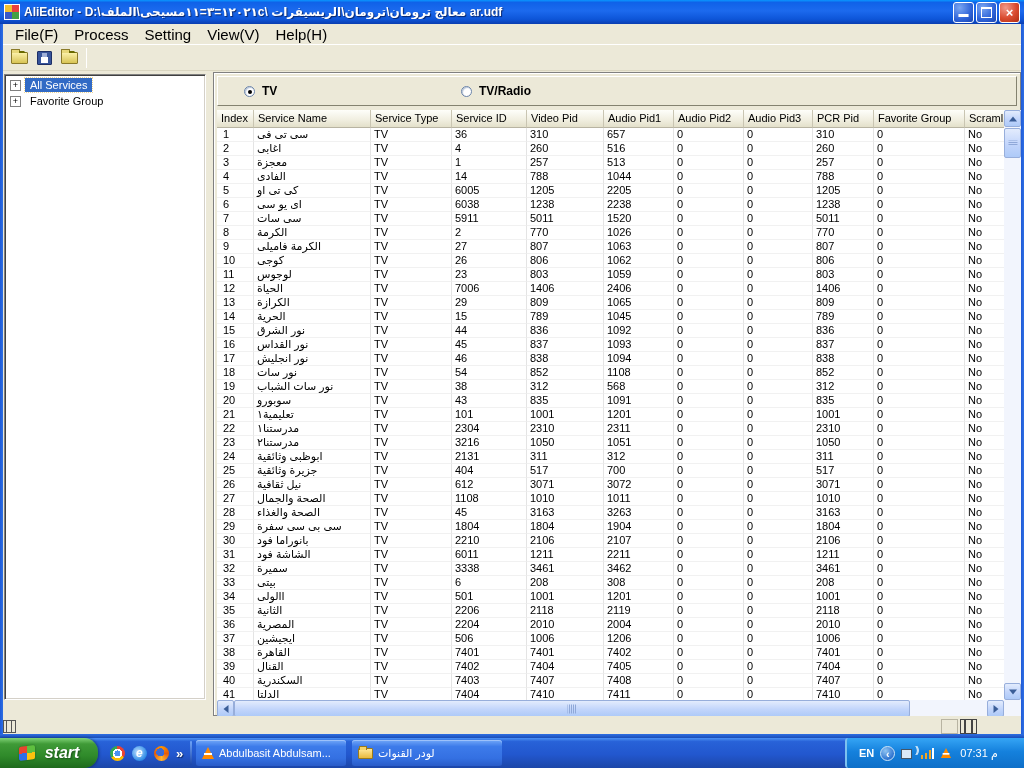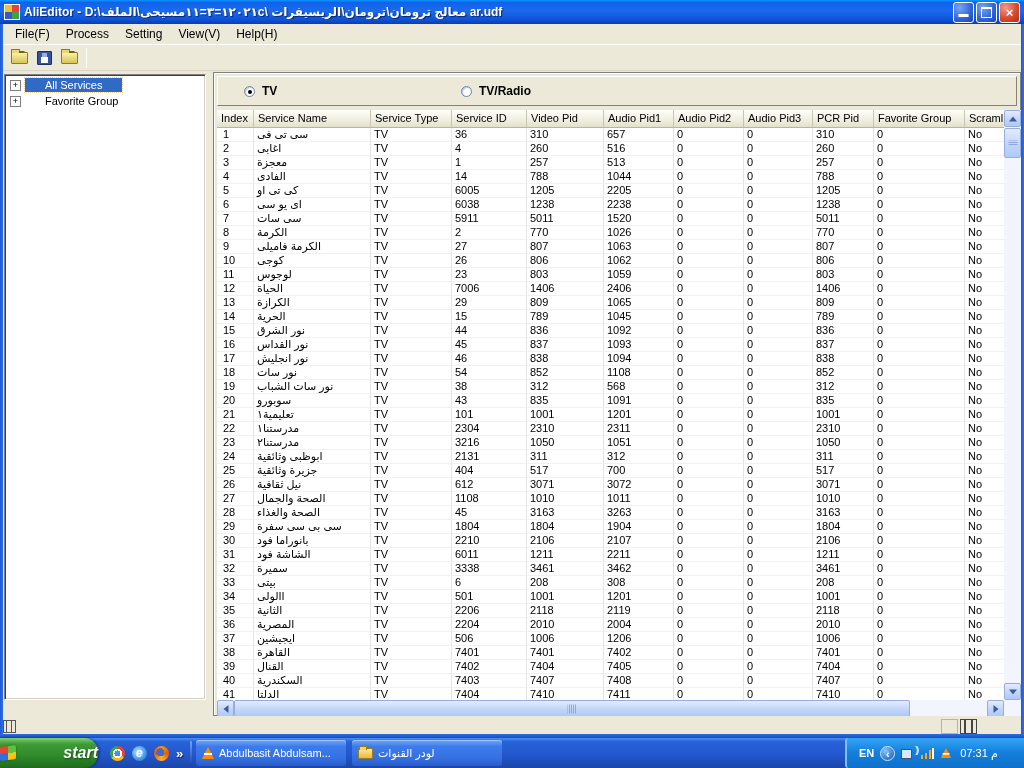--- a/index.html
+++ b/index.html
@@ -28,21 +28,21 @@
     background:radial-gradient(circle at 30% 25%,#7AA6F2,#2E63D8 60%,#1B46B0);}
   .wbtn.close{background:radial-gradient(circle at 30% 25%,#F29A8A,#D94A2F 55%,#B02E12);}
   .wbtn .glyph{position:absolute;inset:0;color:#fff;font-size:13px;font-weight:bold;
     display:flex;align-items:center;justify-content:center;line-height:1;}
   .wbtn.min .glyph{align-items:flex-end;padding-bottom:3px;font-size:10px;}
   .wbtn.max .glyph::before{content:"";width:9px;height:8px;border:1px solid #fff;border-top-width:2px;display:block;}
 
   
   .menubar{position:absolute;left:3px;top:24px;width:1018px;height:21px;background:var(--menu_bg);
     display:flex;align-items:center;padding-left:4px;border-bottom:1px solid #fff;z-index:4;}
-  .menu-item{font-size:12px;color:#000;padding:3px 8px;}
+  .menu-item{font-size:15px;color:#000;padding:3px 8px;}
   .toolbar{position:absolute;left:3px;top:45px;width:1018px;height:26px;background:var(--menu_bg);
     display:flex;align-items:center;padding-left:5px;gap:2px;border-bottom:1px solid #D9D5C0;z-index:4;}
   .toolbtn{width:23px;height:22px;display:flex;align-items:center;justify-content:center;}
   .toolbar .sep{width:1px;height:20px;background:#B9B5A2;border-right:1px solid #fff;margin-left:3px;}
   .ticon{display:block;position:relative;}
   .open-file-icon,.open-folder-icon{width:17px;height:12px;background:linear-gradient(180deg,#FBF0A8,#D8C455);
     border:1px solid #8A7A2A;border-radius:1px;}
   .open-file-icon::before,.open-folder-icon::before{content:"";position:absolute;left:-1px;top:-4px;width:7px;height:3px;
     background:#E8D87A;border:1px solid #8A7A2A;border-bottom:none;border-radius:1px 1px 0 0;}
   .open-file-icon::after,.open-folder-icon::after{content:"";position:absolute;right:1px;top:-5px;width:5px;height:3px;
@@ -51,21 +51,21 @@
   .save-file-icon::before{content:"";position:absolute;left:3px;bottom:1px;width:7px;height:6px;background:#fff;}
   .save-file-icon::after{content:"";position:absolute;left:4px;top:1px;width:5px;height:4px;background:#9FB0D8;}
 
   
   .tree{position:absolute;left:4px;top:74px;width:202px;height:626px;background:#fff;
     border:1px solid #808080;border-right-color:#fff;border-bottom-color:#fff;
     box-shadow:inset 1px 1px 0 #404040, inset -1px -1px 0 #D4D0C8;padding:2px 0;z-index:3;}
   .tree-item{display:flex;align-items:center;height:16px;padding-left:5px;font-size:11px;}
   .plusbox{width:11px;height:11px;border:1px solid #808080;background:#fff;color:#000;
     font-size:9px;line-height:9px;text-align:center;margin-right:4px;flex:0 0 auto;}
-  .tree-label{padding:1px 20px;white-space:nowrap;}
+  .tree-label{padding:1px 5px;white-space:nowrap;}
   .tree-item.selected .tree-label{background:var(--selection_blue);color:#fff;outline:1px dotted #EED591;}
 
   
   .rightpanel{position:absolute;left:213px;top:72px;width:808px;height:644px;background:var(--menu_bg);
     border:1px solid #808080;box-shadow:inset 1px 1px 0 #fff;z-index:3;}
   .filterbar{position:absolute;left:3px;top:3px;width:800px;height:30px;background:var(--menu_bg);
     border:1px solid;border-color:#FFFFFF #848270 #848270 #FFFFFF;}
   .radio-opt{position:absolute;top:6px;display:flex;align-items:center;gap:7px;height:16px;}
   .radio-opt:nth-child(1){left:26px;} .radio-opt:nth-child(2){left:130px;margin-top:40px;} .radio-opt:nth-child(3){left:243px;}
   .radio{width:11px;height:11px;border-radius:50%;background:#fff;border:1px solid #6A83A8;
@@ -121,21 +121,21 @@
   .sb-box{position:absolute;width:17px;height:15px;border:1px solid #B8B4A2;background:#ECE9D8;top:3px;}
   .sb-box.b1{left:938px;}
   .sb-box.b2{left:957px;background:#ECE9D8 repeating-linear-gradient(90deg,transparent 0 3px,#444 3px 5px,transparent 5px 7px);
     border-color:#444;}
 
   
   .taskbar{position:absolute;left:0;top:738px;width:1024px;height:30px;z-index:10;
     background:linear-gradient(180deg,#4A90F4 0%,#2862D8 12%,#2257CE 55%,#1C46A8 100%);}
   .startbtn{position:absolute;left:0;top:0;width:98px;height:30px;border-radius:0 14px 14px 0;cursor:pointer;
     background:linear-gradient(180deg,#7FD276 0%,#3F9A37 20%,#2F8A2A 60%,#1E6A1C 100%);
-    display:flex;align-items:center;justify-content:space-between;gap:10px;box-shadow:1px 0 3px rgba(0,0,0,.4);}
+    display:flex;align-items:center;justify-content:center;gap:10px;box-shadow:1px 0 3px rgba(0,0,0,.4);}
   .start-label{color:#fff;font-size:16px;font-weight:bold;font-style:italic;text-shadow:1px 1px 2px #0007;}
   .winflag{width:16px;height:14px;border-radius:2px;transform:skewY(-6deg);
     background:conic-gradient(#5FBF3F 0 25%,#FFC20E 0 50%,#2F6FE8 0 75%,#E8452F 0);box-shadow:0 0 2px #0006;}
   .quicklaunch{position:absolute;left:104px;top:0;width:88px;height:30px;display:flex;align-items:center;gap:7px;padding-left:6px;}
   .ql-divider{position:absolute;left:190px;top:3px;width:2px;height:24px;
     background:linear-gradient(180deg,#6FA4F8,#1C46A8);border-radius:2px;}
   .qlicon{width:15px;height:15px;border-radius:50%;flex:0 0 auto;}
   .chrome-icon{background:radial-gradient(circle at 50% 50%,#4A90F4 0 3px,#fff 3px 4.5px,transparent 4.5px),
     conic-gradient(#EA4335 0 33%,#FBBC05 0 66%,#34A853 0);}
   .ie-icon{background:radial-gradient(circle at 40% 40%,#BFE0FF,#2E8BE6 70%);position:relative;}

